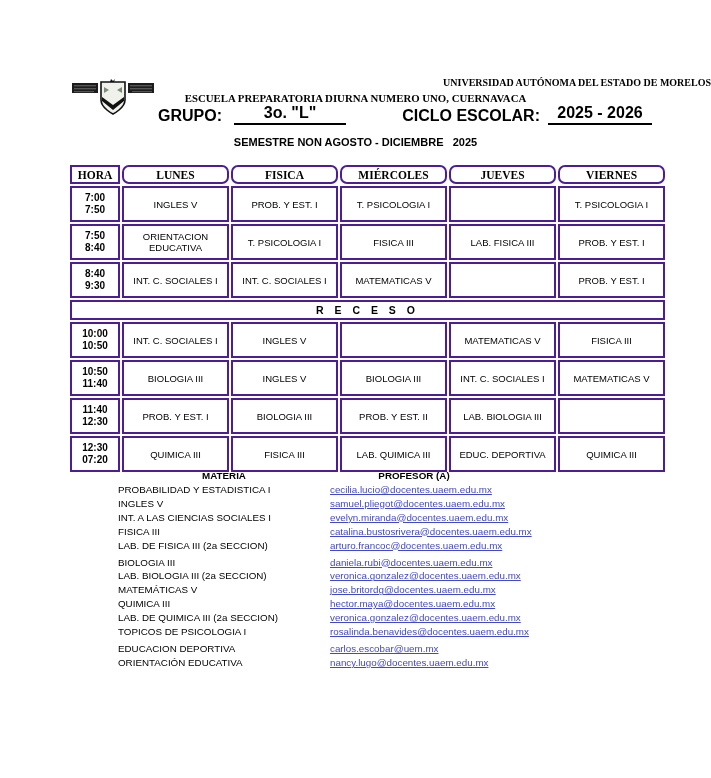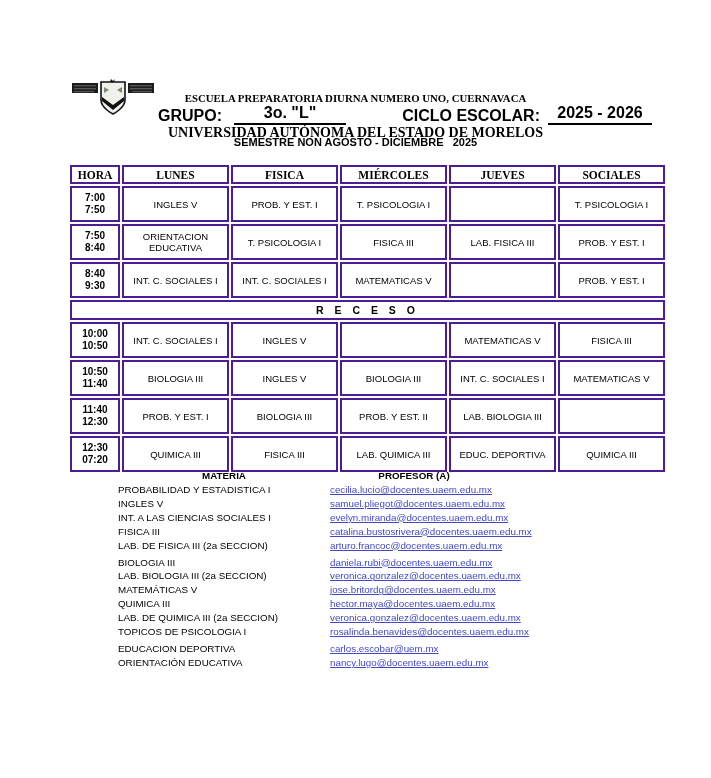--- a/index.html
+++ b/index.html
@@ -4,22 +4,22 @@
 <style>
   html,body { margin:0; padding:0; background:#ffffff; }
   .doc {
     position:relative; width:711px; height:778px; background:#ffffff;
     font-family:"Liberation Sans", sans-serif; color:#000;
     overflow:hidden;
   }
   
   .logo { position:absolute; left:71px; top:79px; width:84px; height:38px; }
   .uni-line {
-    position:absolute; top:77px; left:0; width:100%; text-align:center;
-    font-family:"Liberation Serif", serif; font-weight:bold; font-size:14px;margin-top:48px;
+    position:absolute; top:77px; left:0; width:100%; text-align:right;
+    font-family:"Liberation Serif", serif; font-weight:bold; font-size:10px;
   }
   .school-line {
     position:absolute; top:92px; left:0; width:100%; text-align:center;
     font-family:"Liberation Serif", serif; font-weight:bold; font-size:10.8px;
   }
   .group-row {
     position:absolute; top:104px; left:158px; width:494px;
     display:flex; align-items:flex-end;
     font-weight:bold; font-size:16px;
   }
@@ -37,21 +37,21 @@
   table.schedule {
     position:absolute; top:163px; left:68px;
     border-collapse:separate; border-spacing:2px;
   }
   table.schedule th, table.schedule td { border:2px solid #4c1d95; background:#fff; }
   table.schedule th {
     font-family:"Liberation Serif", serif; font-weight:bold; font-size:11.5px;
     height:15px; padding:0 2px; text-align:center;
   }
   th.hora-col { width:42px; }
-  th.day-col  { width:99px; }
+  th.day-col  { width:99px;border-radius:7px; }
   td.time {
     font-weight:bold; font-size:10px; text-align:center;
     line-height:1.2; vertical-align:middle;
   }
   td.cell {
     font-size:9.5px; text-align:center; vertical-align:middle;
     height:30px; padding:1px 3px;
   }
   td.receso {
     font-weight:bold; font-size:10.5px; text-align:center;
@@ -108,21 +108,21 @@
   <div class="semester">SEMESTRE NON AGOSTO - DICIEMBRE   2025</div>
 
   <table class="schedule">
     <thead>
       <tr>
           <th class="hora-col">HORA</th>
           <th class="day-col">LUNES</th>
           <th class="day-col">FISICA</th>
           <th class="day-col">MIÉRCOLES</th>
           <th class="day-col">JUEVES</th>
-          <th class="day-col">SOCIALES</th>
+          <th class="day-col">VIERNES</th>
         </tr>
     </thead>
     <tbody>
         <tr>
           <td class="time">
             <div>7:00</div>
             <div>7:50</div>
           </td>
           <td class="cell">INGLES V</td>
           <td class="cell">PROB. Y EST. I</td>

